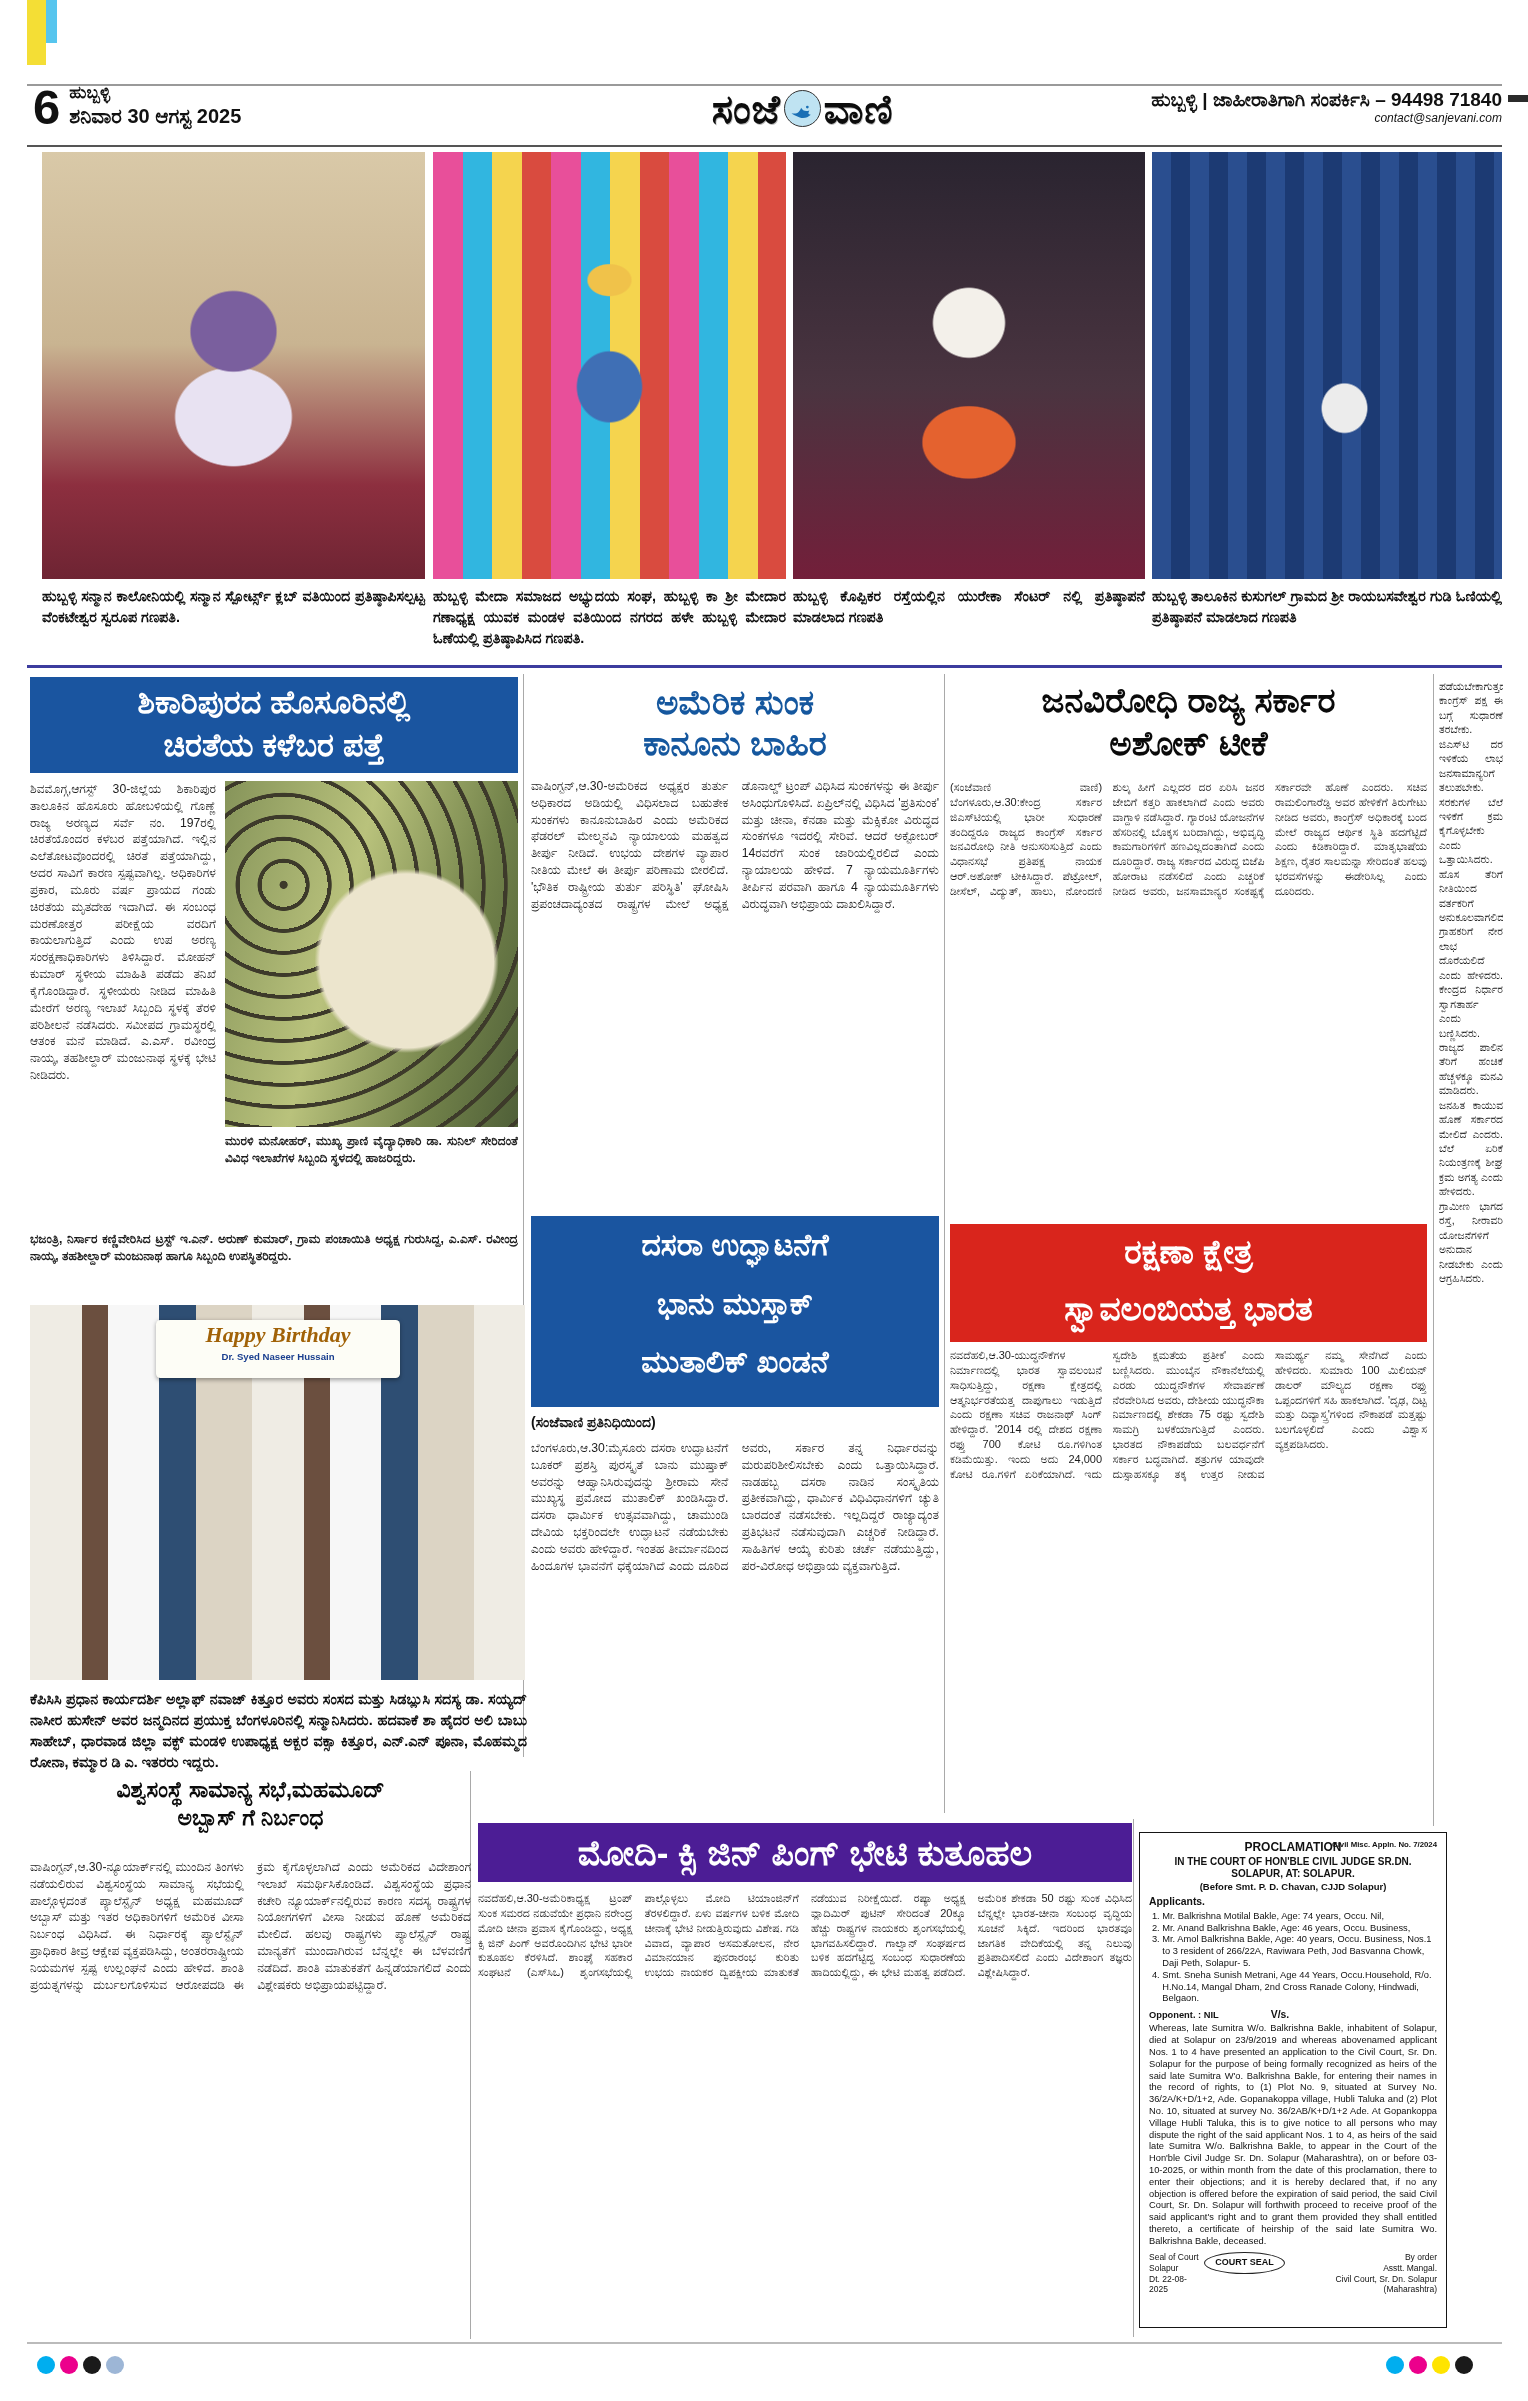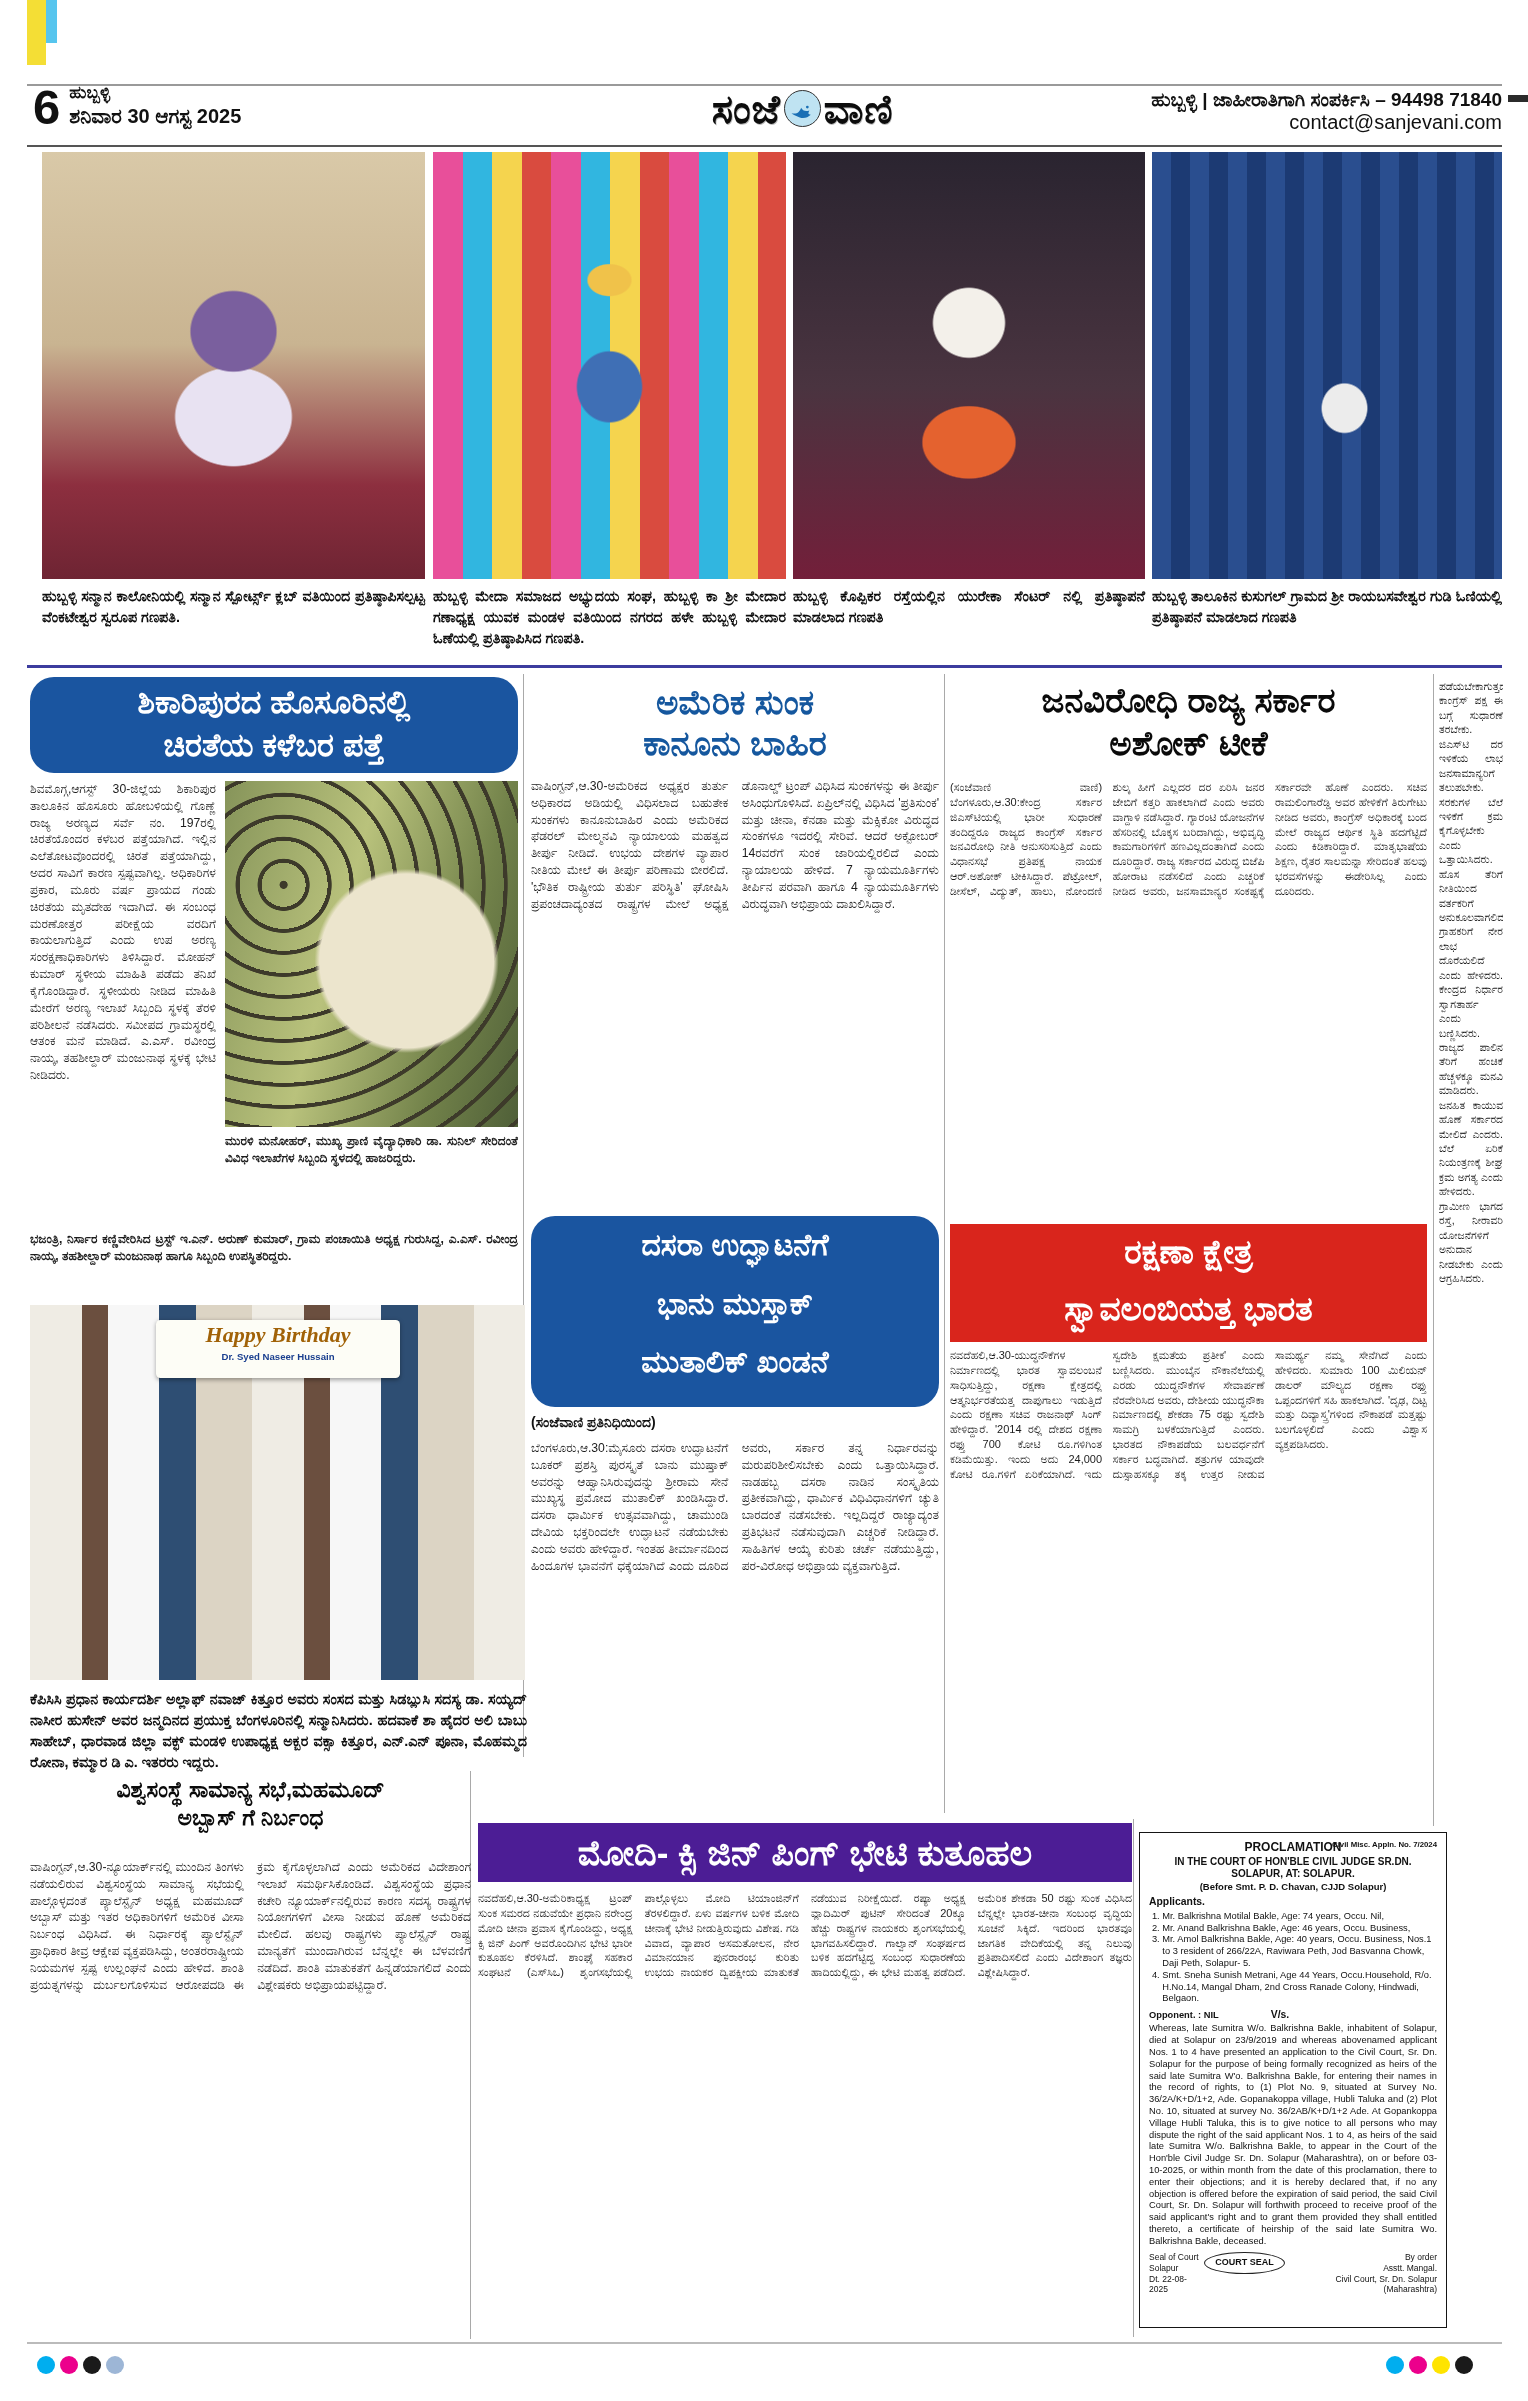--- a/index.html
+++ b/index.html
@@ -3,21 +3,21 @@
 <meta charset="utf-8">
 <style>
   html,body{margin:0;padding:0;background:#e8e8e8;}
   #page{position:relative;width:1528px;height:2401px;background:#fff;
         font-family:"Liberation Sans","DejaVu Sans",sans-serif;color:#111;overflow:hidden;}
   .abs{position:absolute;}
   .rule{background:#999;}
   .kbody{font-size:12.2px;line-height:1.38;text-align:justify;overflow:hidden;color:#1c1c1c;}
   .kbody-sm{font-size:11px;line-height:1.35;text-align:justify;overflow:hidden;color:#1c1c1c;}
   .caption{font-size:14.4px;font-weight:bold;line-height:1.45;text-align:justify;color:#0d0d0d;}
-  .headline-box-blue{background:#1a55a0;color:#fff;font-weight:800;text-align:center;border-radius:24px;}
+  .headline-box-blue{background:#1a55a0;color:#fff;font-weight:800;text-align:center;}
   .headline-blue{color:#15579e;font-weight:800;text-align:center;line-height:1.22;}
   .headline-black{color:#0a0a0a;font-weight:800;text-align:center;line-height:1.25;}
   .photo{background:#888;overflow:hidden;}
   .cols2{column-count:2;column-gap:13.3px;}
   .cols3{column-count:3;column-gap:10.4px;}
   .cols4{column-count:4;column-gap:12px;}
   .vline{background:#a9a9a9;width:0.7px;}
   .dot{width:18px;height:18px;border-radius:50%;display:inline-block;margin-right:1.5px;}
   .proc{border:1.5px solid #151515;padding:7.4px 9px;font-size:9.3px;line-height:1.27;color:#111;}
   .proc .t{font-weight:bold;text-align:center;font-size:12px;}
@@ -75,21 +75,21 @@
       </span>
     </div>
     <div class="abs" style="left:614px;top:0;width:311px;text-align:center;font-size:40px;font-weight:800;letter-spacing:0.7px;color:#0c0c0c;text-shadow:0.7px 0.7px 0 #bbb;">
       <span>ಸಂಜೆ</span><span style="display:inline-block;width:35px;height:35px;border-radius:50%;background:#bfe3f2;border:1.5px solid #333;vertical-align:-4.4px;margin:0 3px;"><svg viewBox="0 0 24 24" width="33" height="33">
             <path d="M4 14c4 1 6-1 7-4 1 2 3 3 6 2-1 2-1 3 1 3-2 2-5 3-8 2-3-1-5-2-6-3z" fill="#1a6fb5"></path>
             <circle cx="15.5" cy="9.5" r="1" fill="#1a6fb5"></circle>
           </svg></span><span>ವಾಣಿ</span>
     </div>
     <div class="abs" style="left:1035px;top:1.5px;width:434px;text-align:right;">
       <span style="display:block;font-size:19px;font-weight:bold;">ಹುಬ್ಬಳ್ಳಿ |  ಜಾಹೀರಾತಿಗಾಗಿ ಸಂಪರ್ಕಿಸಿ – 94498 71840</span>
-      <span style="display:block;font-size:20px;">contact@sanjevani.com</span>
+      <span style="display:block;font-size:12px;font-style:italic;">contact@sanjevani.com</span>
     </div>
   </div>
   <div class="abs rule" style="left:27px;top:145px;width:1475px;height:2.2px;background:#555;"></div>
 
   <div class="abs photo ph1" style="left:42px;top:152px;width:383px;height:427px;"></div>
   <div class="abs photo ph2" style="left:433px;top:152px;width:353px;height:427px;"></div>
   <div class="abs photo ph3" style="left:793px;top:152px;width:352px;height:427px;"></div>
   <div class="abs photo ph4" style="left:1152px;top:152px;width:350px;height:427px;"></div>
 
   <div class="abs caption" style="left:42px;top:586px;width:383px;height:74px;">ಹುಬ್ಬಳ್ಳಿ ಸನ್ಮಾನ ಕಾಲೋನಿಯಲ್ಲಿ ಸನ್ಮಾನ ಸ್ಪೋರ್ಟ್ಸ್ ಕ್ಲಬ್ ವತಿಯಿಂದ ಪ್ರತಿಷ್ಠಾಪಿಸಲ್ಪಟ್ಟ ವೆಂಕಟೇಶ್ವರ ಸ್ವರೂಪ ಗಣಪತಿ.</div>

